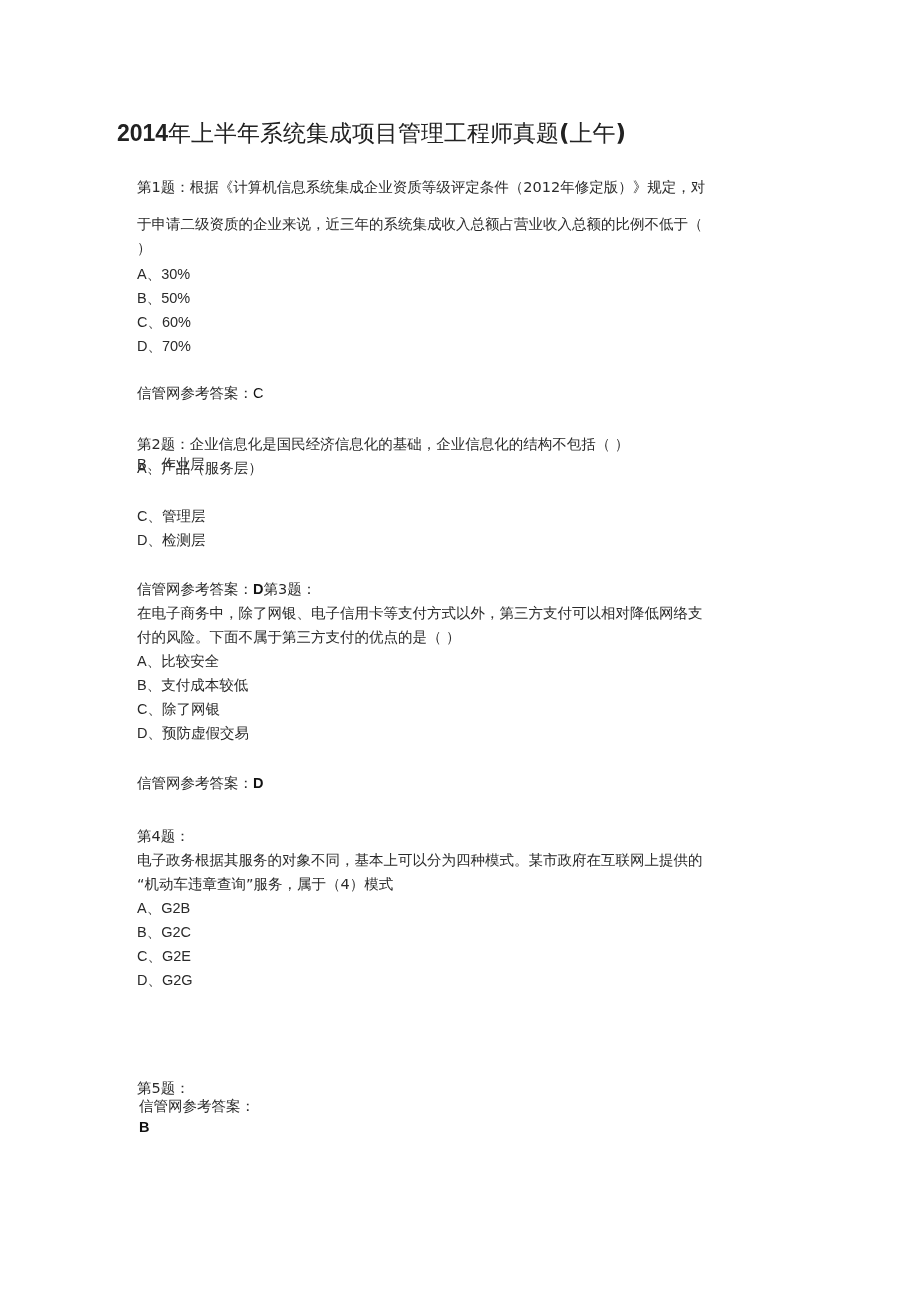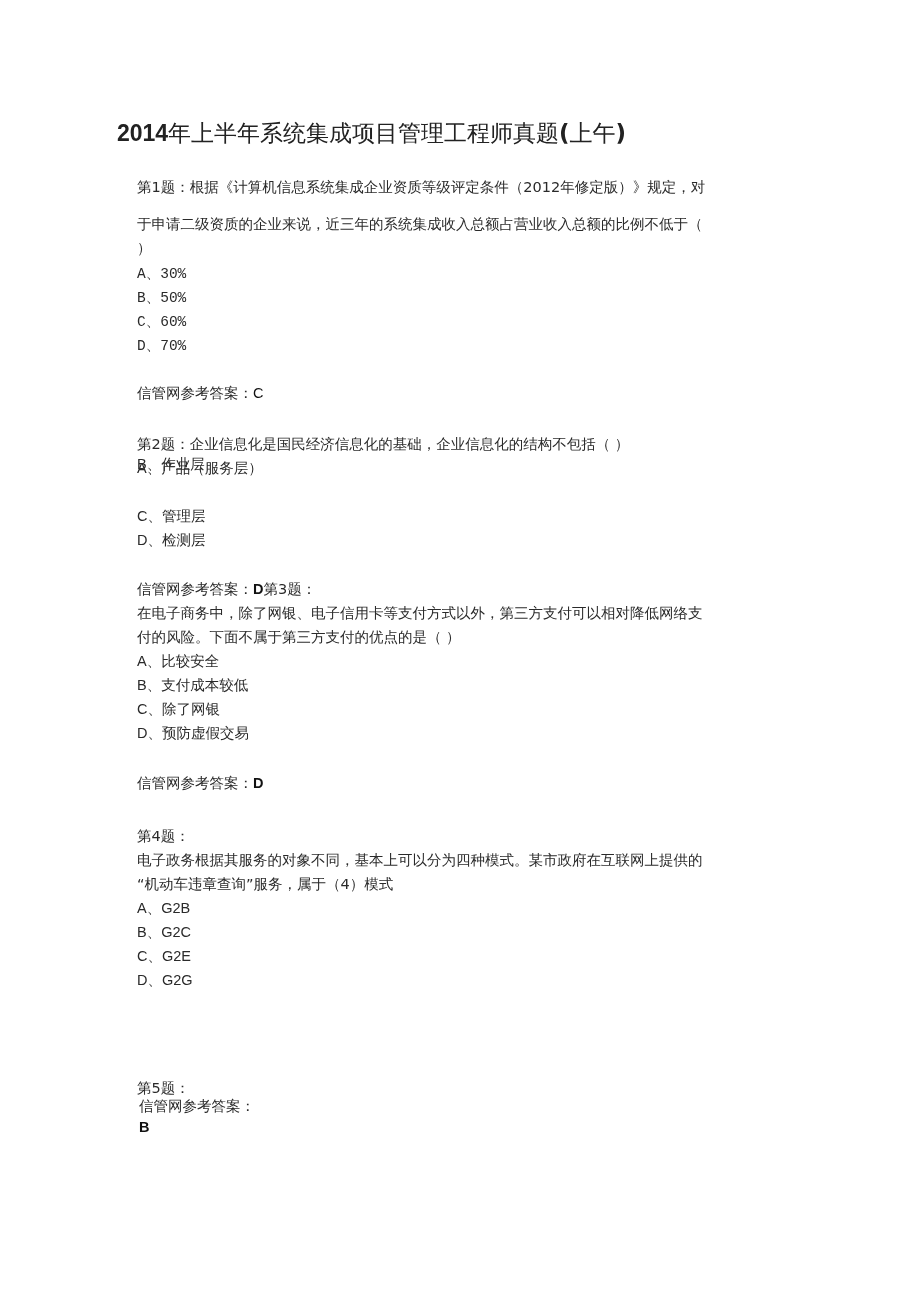--- a/index.html
+++ b/index.html
@@ -11,21 +11,21 @@
   .title {
     position: absolute; top: 118px; left: 0; width: 743px; text-align: center;
     font-size: 23px; color: #222; letter-spacing: 0px;
   }
   .title .num { font-weight: bold; font-family: "Liberation Sans", sans-serif; }
   .title .paren { font-weight: bold; }
   .line {
     position: absolute; left: 137px; font-size: 14.5px; line-height: 20px;
     color: #2a2a2a; white-space: nowrap;
   }
-  .opt { font-family: Liberation Mono, monospace; }
+  .opt { font-family: Liberation Sans, sans-serif; }
   .serif { font-family: Liberation Sans, sans-serif; }
   .bold { font-weight: bold; font-family: "Liberation Sans", sans-serif; color: #111; }
 </style>
 </head>
 <body>
 
 <div class="title">
   <span class="num">2014</span><span>年上半年系统集成项目管理工程师真题</span><span class="paren">(</span><span>上午</span><span class="paren">)</span>
 </div>
 

